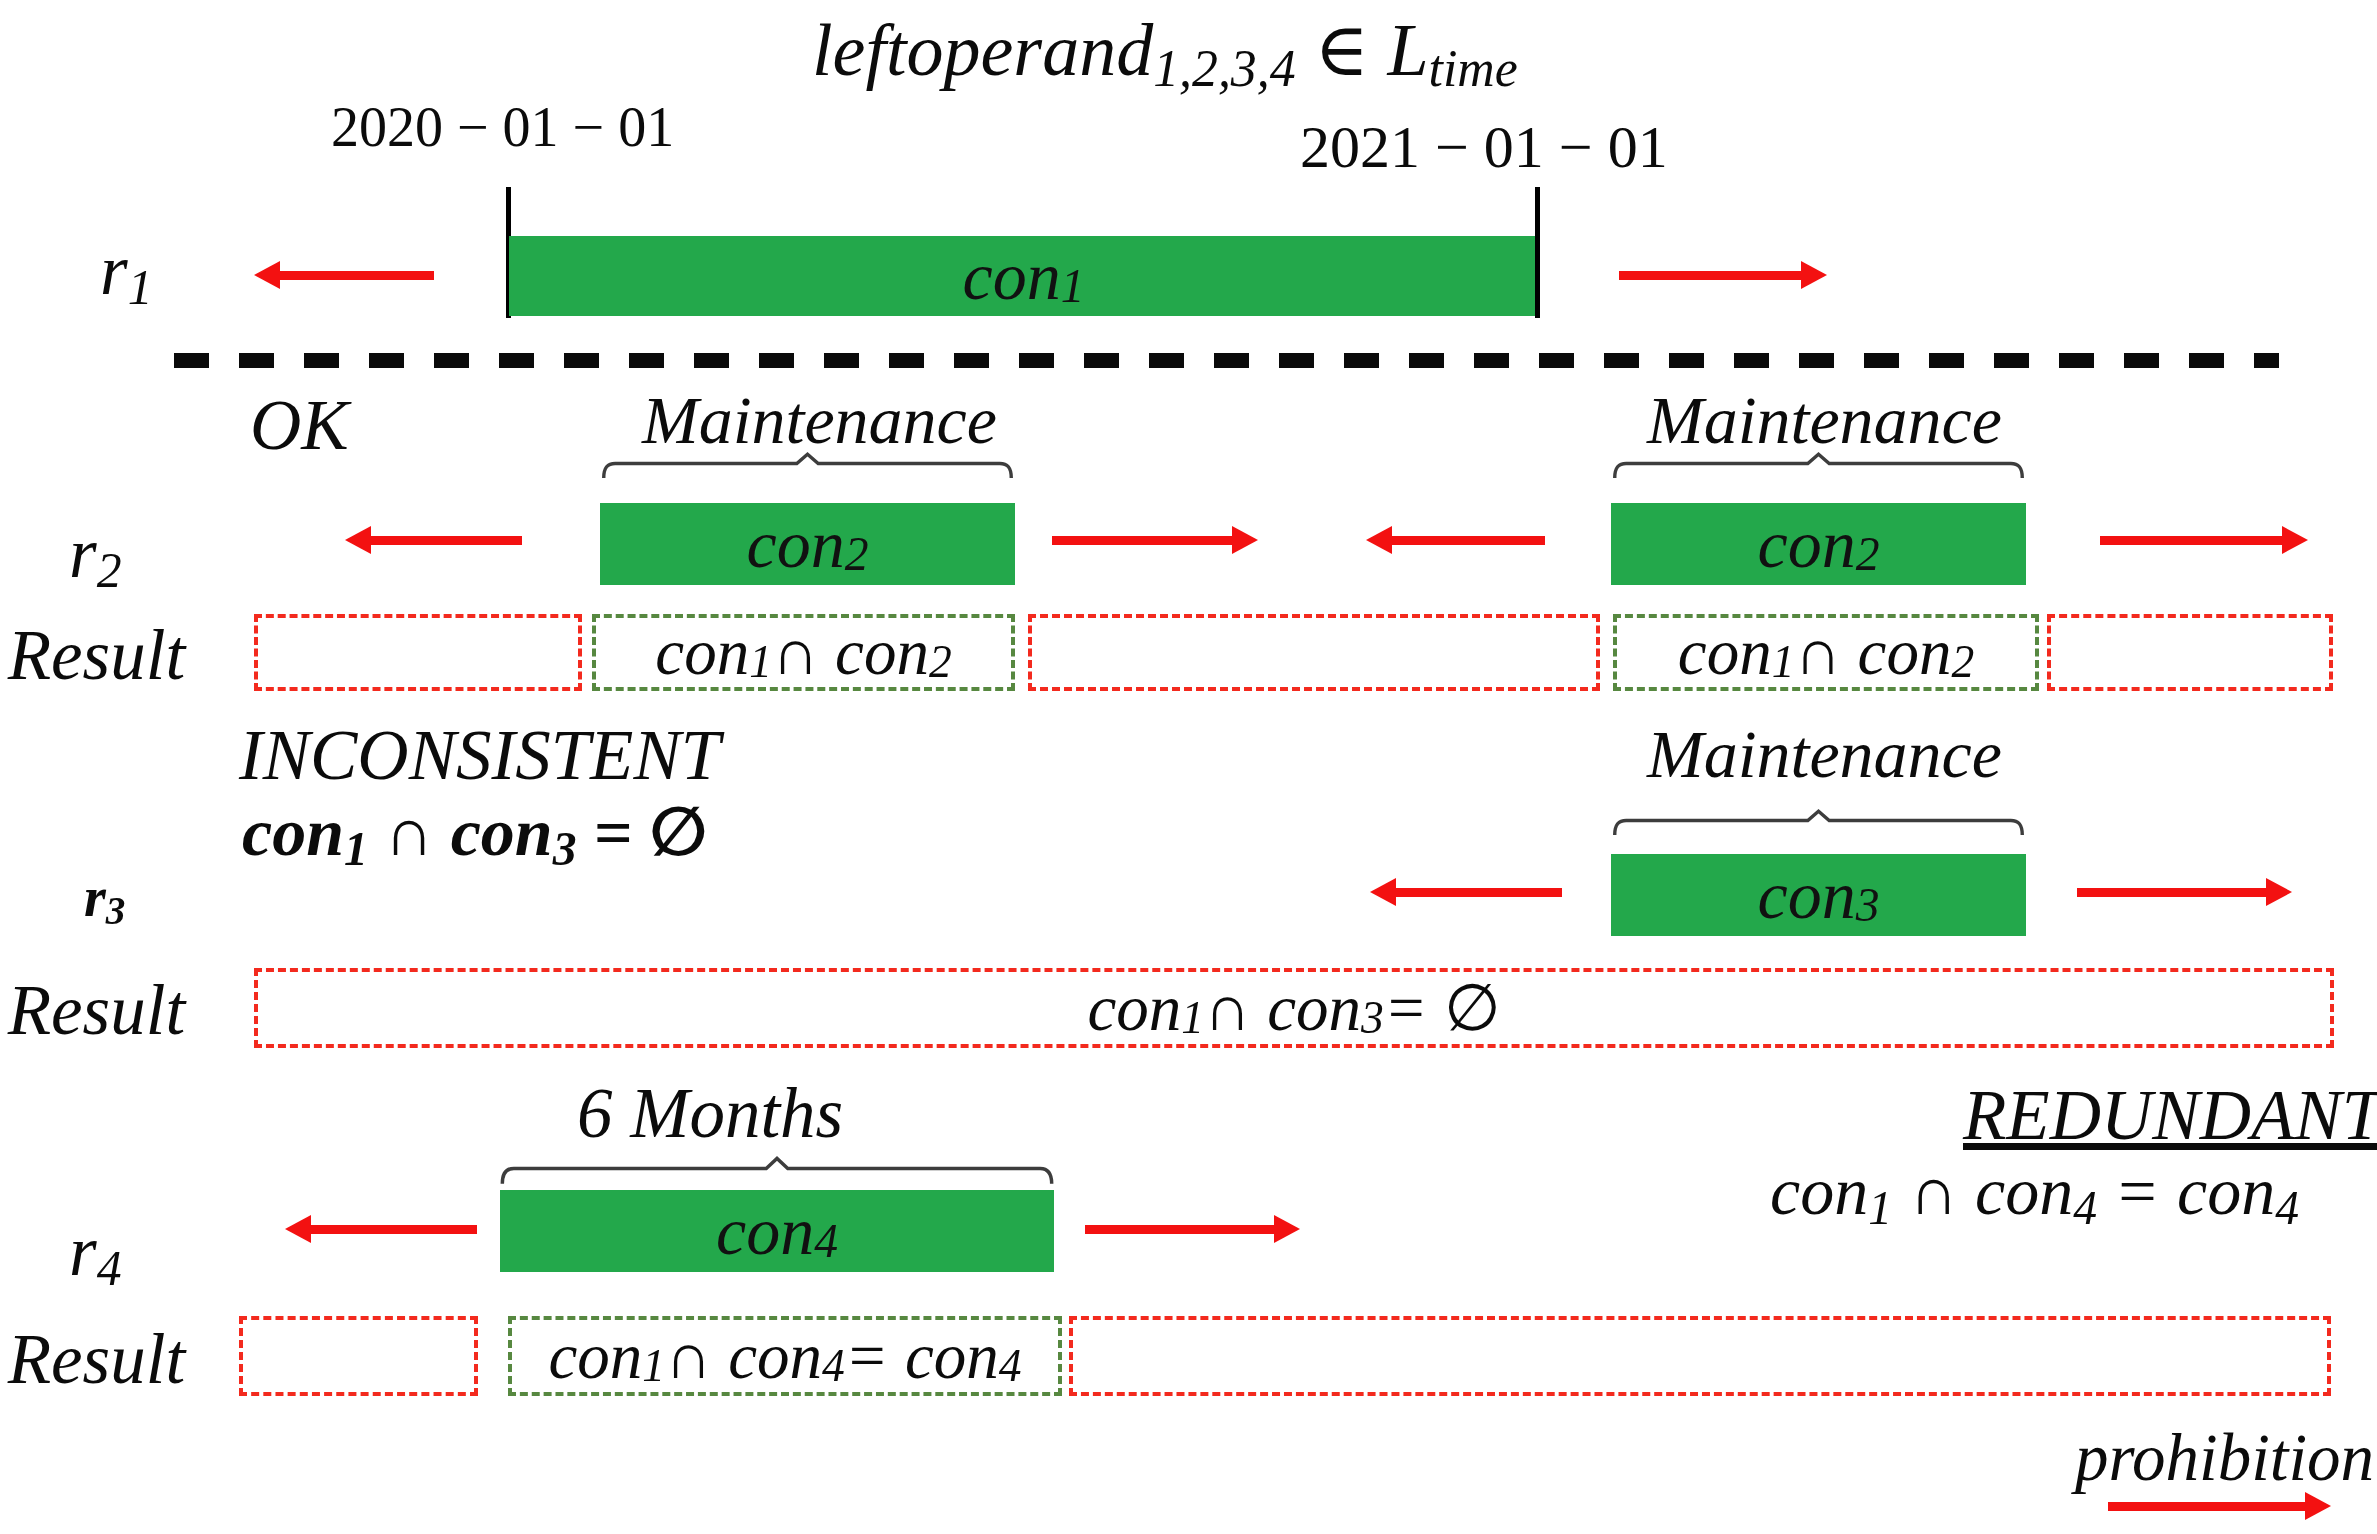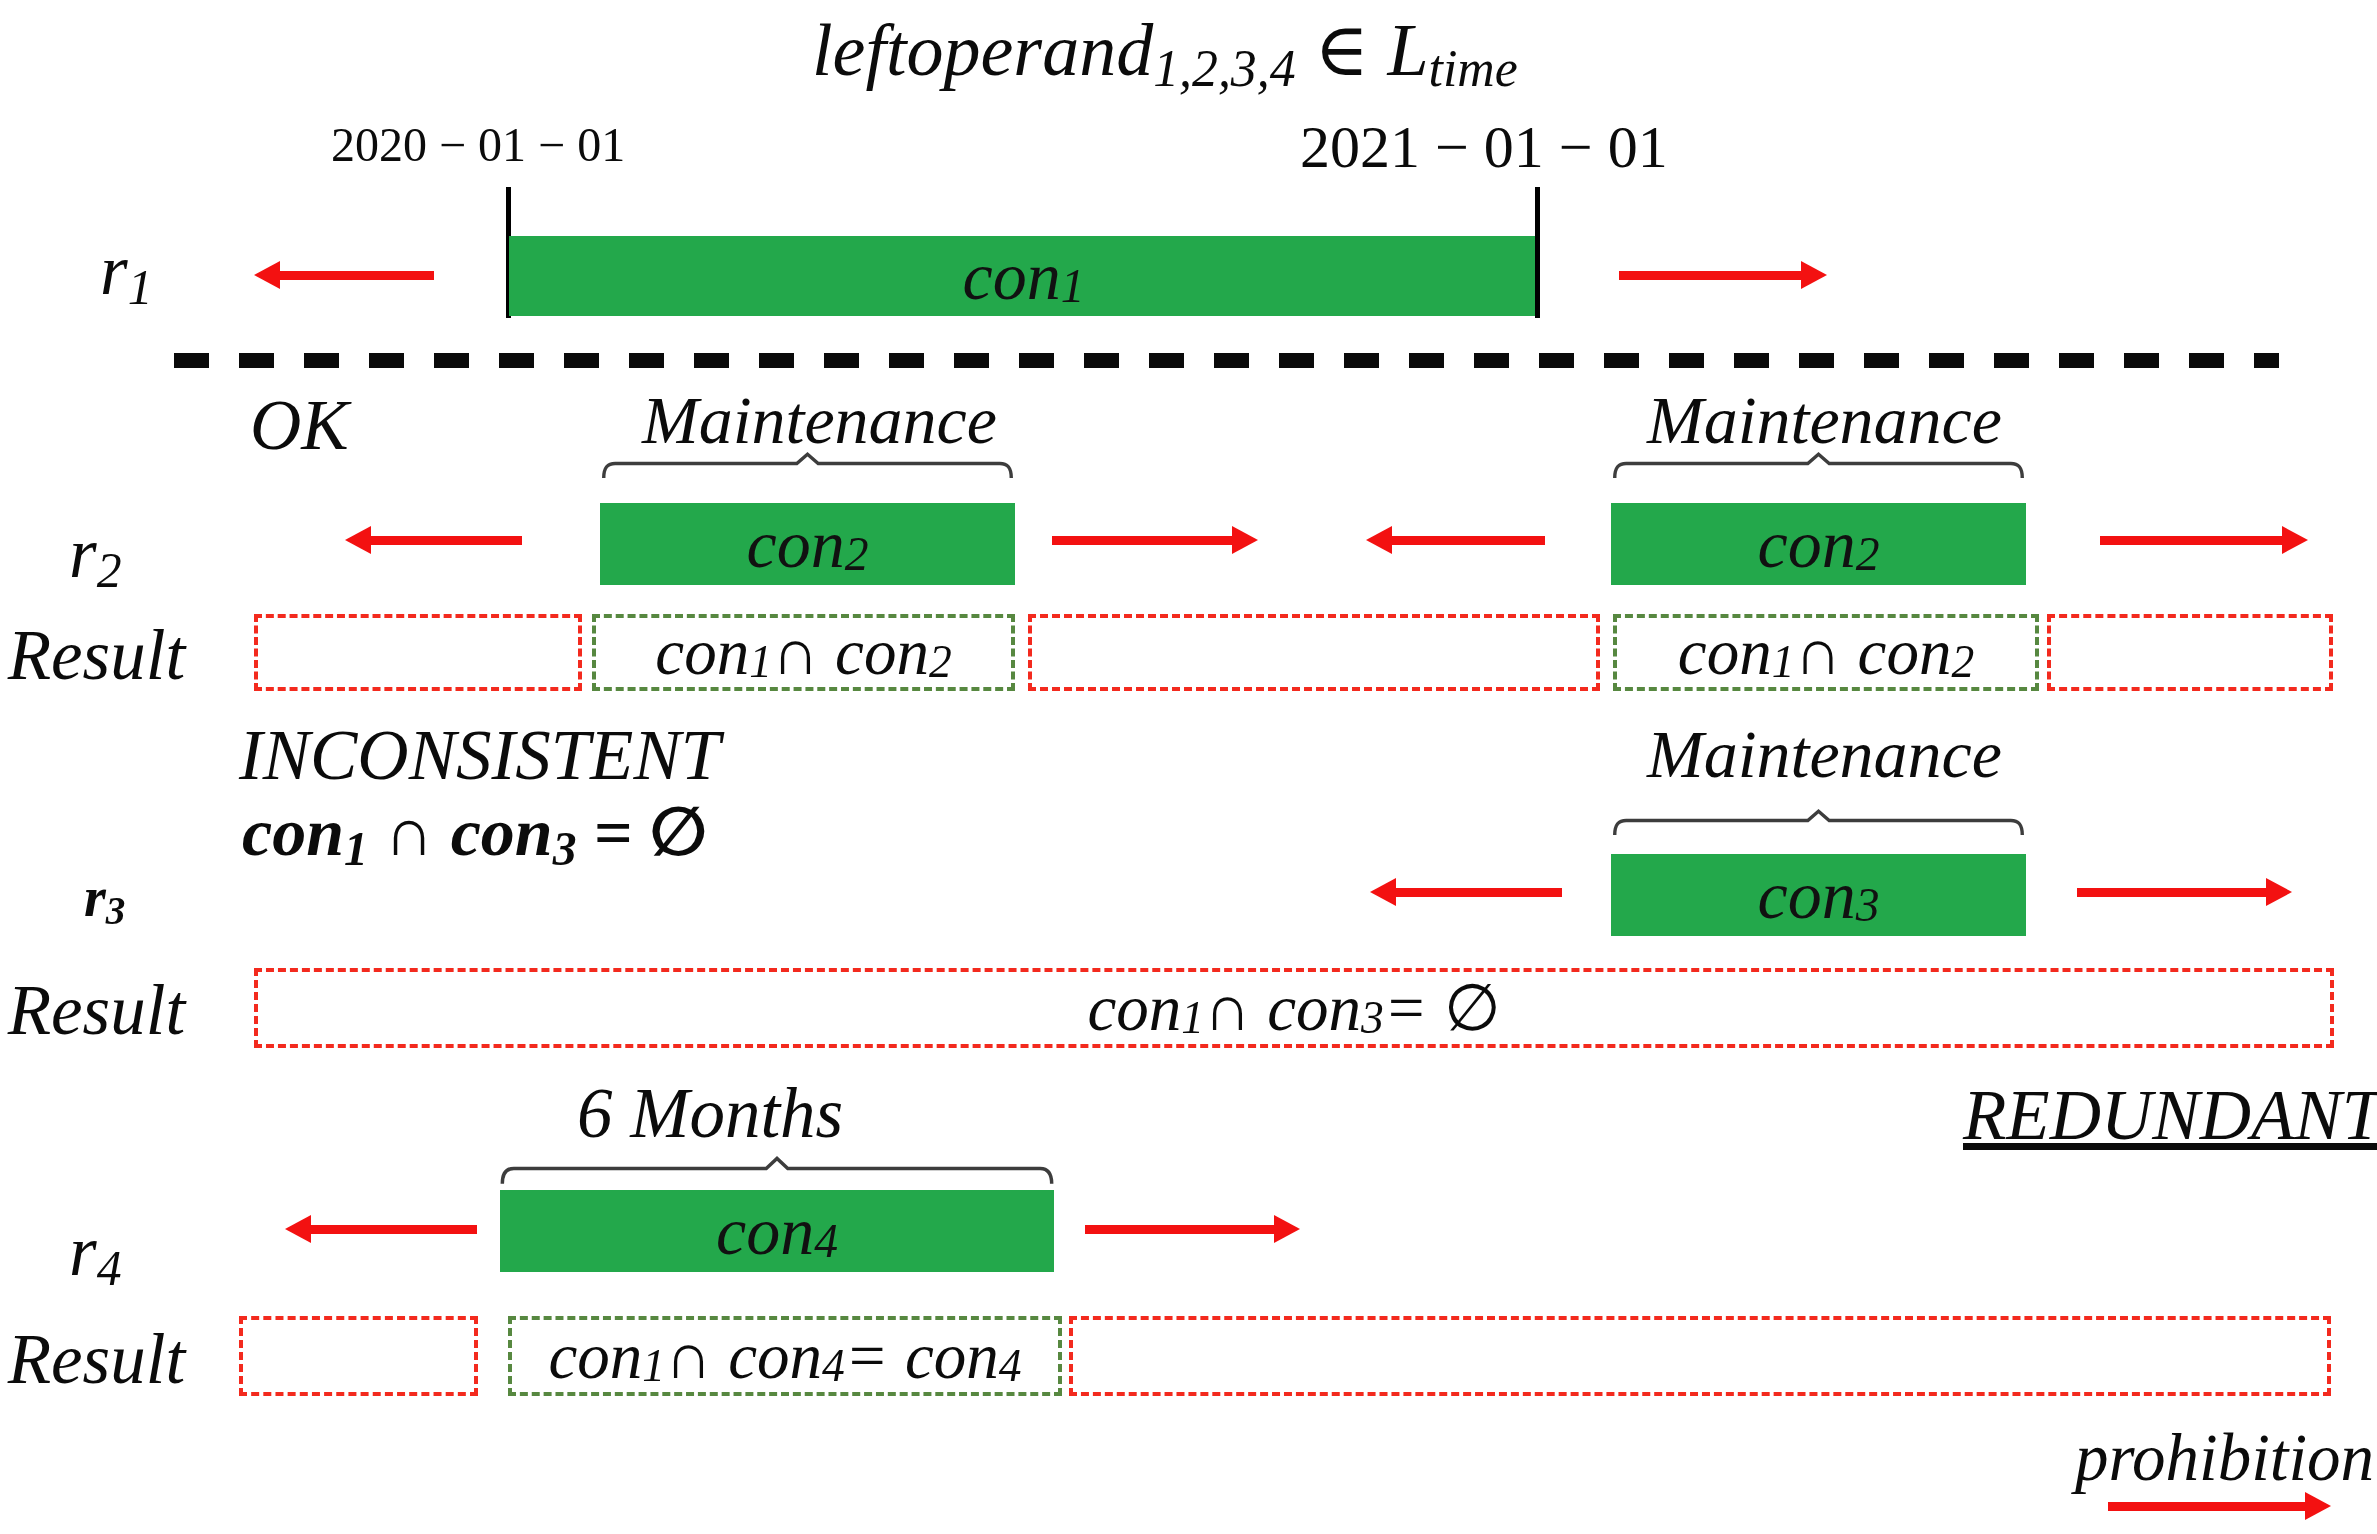--- a/index.html
+++ b/index.html
@@ -37,21 +37,21 @@
   .brace{position:absolute;}
   .brace path{stroke:#3d3d3d;stroke-width:4.5;fill:none;}
 </style>
 </head>
 <body>
 
 <div id="canvas">
 
   <div class="lbl" style="left:812px;top:9.2px;width:923px;font-size:74px;"><span>leftoperand</span><span class="sub">1,2,3,4</span><span> ∈ L</span><span class="sub">time</span></div>
 
-  <div class="lbl upright" style="left:331px;top:118px;width:385px;font-size:48px;">2020 − 01 − 01</div>
+  <div class="lbl upright" style="left:331px;top:96px;width:385px;font-size:56px;">2020 − 01 − 01</div>
   <div class="lbl upright" style="left:1300px;top:114px;width:385px;font-size:60px;">2021 − 01 − 01</div>
 
   <div class="lbl" style="left:100px;top:231px;width:100px;font-size:71px;"><span>r</span><span class="sub">1</span></div>
   <div class="arrow left" style="left:280px;top:271px;width:154px;"></div>
   <div class="tick" style="left:506px;top:187px;height:131px;"></div>
   <div class="bar" style="left:509px;top:236px;width:1029px;height:80px;">
       <span>con</span>
       <span class="sub">1</span>
     </div>
   <div class="tick" style="left:1535px;top:187px;height:131px;"></div>
@@ -120,20 +120,21 @@
   <div class="dash-box red-dash" style="left:254px;top:968px;width:2080px;height:80px;">
       <span>con</span>
       <span class="sub">1</span>
       <span> ∩ con</span>
       <span class="sub">3</span>
       <span> = ∅</span>
     </div>
 
   <div class="lbl" style="left:577px;top:1074px;width:385px;font-size:71px;">6 Months</div>
   <div class="lbl" style="left:1963px;top:1076px;width:477px;font-size:71px;text-decoration:underline;">REDUNDANT</div>
+  <div class="lbl" style="left:1770px;top:1153px;width:600px;"><span>con</span><span class="sub">1</span><span> ∩ con</span><span class="sub">4</span><span> = con</span><span class="sub">4</span></div>
   <svg class="brace" style="left:500px;top:1156px;" width="554" height="31" viewBox="0 0 720 40">
     <path d="M3,36 C3,22 8,16 18,16 L346,16 L360,3 L374,16 L702,16 C712,16 717,22 717,36"></path>
   </svg>
 
   <div class="lbl" style="left:69px;top:1212px;width:100px;font-size:71px;"><span>r</span><span class="sub">4</span></div>
   <div class="arrow left" style="left:311px;top:1225px;width:166px;"></div>
   <div class="bar" style="left:500px;top:1190px;width:554px;height:82px;">
       <span>con</span>
       <span class="sub">4</span>
     </div>

